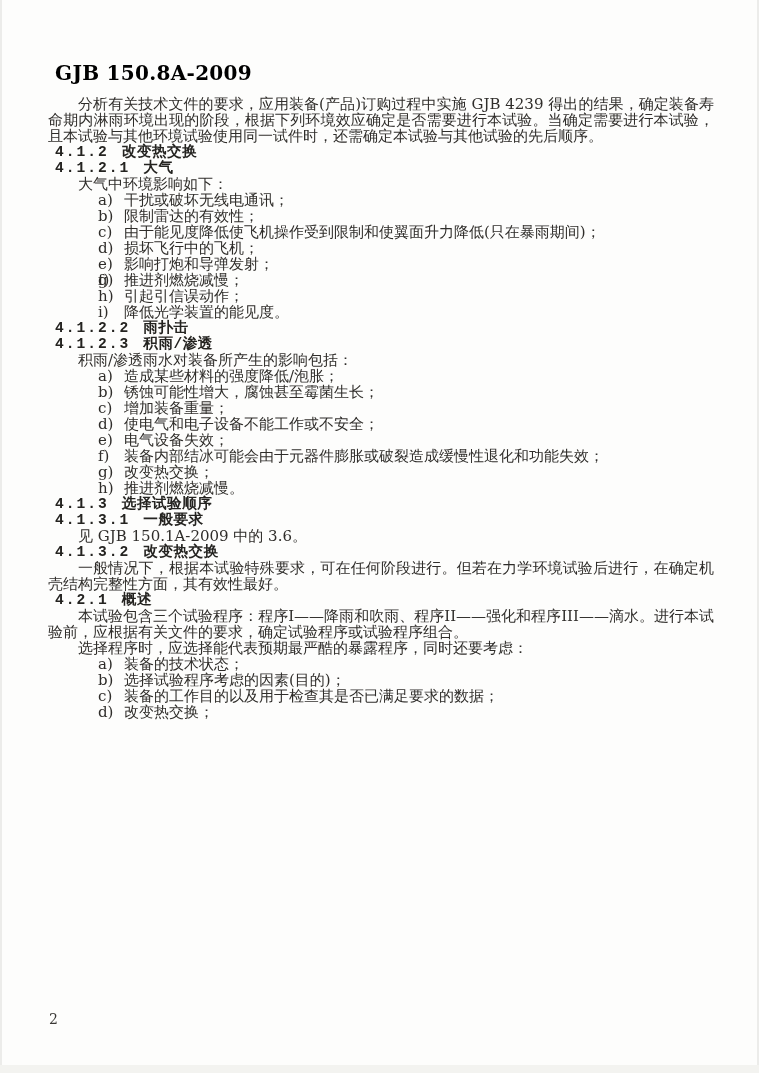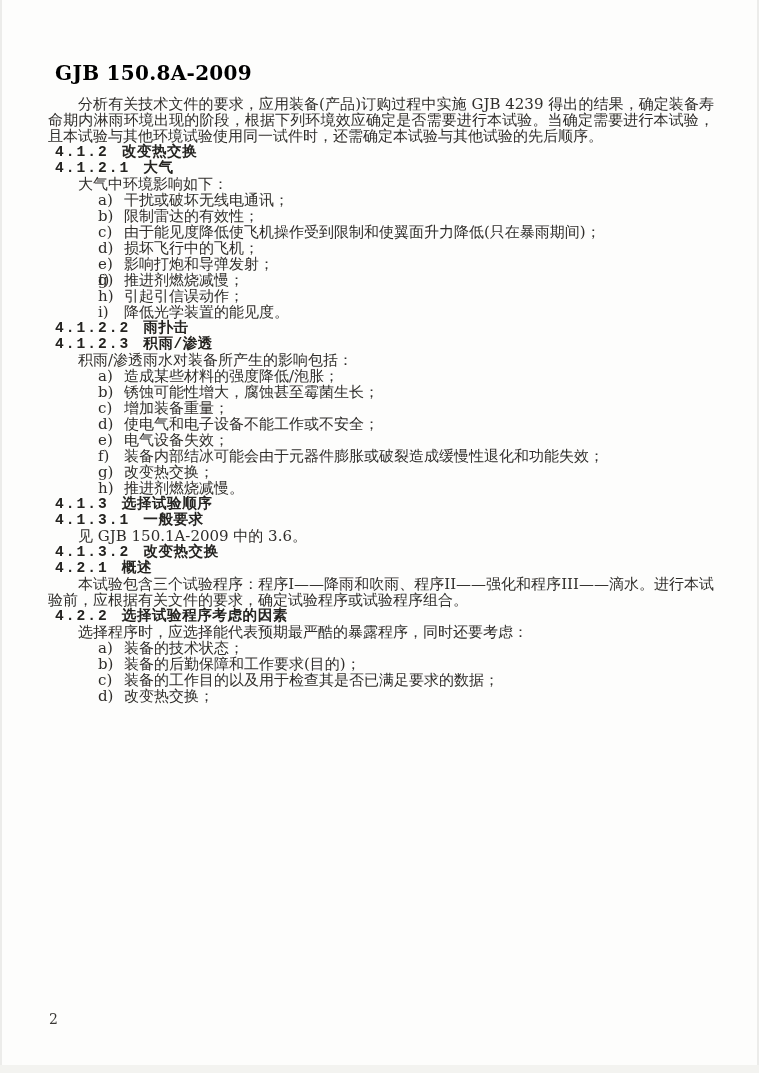--- a/index.html
+++ b/index.html
@@ -138,30 +138,27 @@
       </div>
       <div class="heading">
         <span class="hnum">4.1.3.1</span>
         <span class="htitle">一般要求</span>
       </div>
       <p class="plain">见 GJB 150.1A-2009 中的 3.6。</p>
       <div class="heading">
         <span class="hnum">4.1.3.2</span>
         <span class="htitle">改变热交换</span>
       </div>
+      <p class="para">一般情况下，根据本试验特殊要求，可在任何阶段进行。但若在力学环境试验后进行，在确定机壳结构完整性方面，其有效性最好。</p>
       <div class="heading">
         <span class="hnum">4.2.1</span>
         <span class="htitle">概述</span>
       </div>
       <p class="para">本试验包含三个试验程序：程序I——降雨和吹雨、程序II——强化和程序III——滴水。进行本试验前，应根据有关文件的要求，确定试验程序或试验程序组合。</p>
-      <div class="heading">
-        <span class="hnum">4.2.2</span>
-        <span class="htitle">选择试验程序考虑的因素</span>
-      </div>
       <p class="plain">选择程序时，应选择能代表预期最严酷的暴露程序，同时还要考虑：</p>
       <div class="item"><span class="marker">a)</span><span class="itext">装备的技术状态；</span></div>
-      <div class="item"><span class="marker">b)</span><span class="itext">装备的后勤保障和工作要求(目的)；</span></div>
+      <div class="item"><span class="marker">b)</span><span class="itext">选择试验程序考虑的因素(目的)；</span></div>
       <div class="item"><span class="marker">c)</span><span class="itext">装备的工作目的以及用于检查其是否已满足要求的数据；</span></div>
       <div class="item"><span class="marker">d)</span><span class="itext">改变热交换；</span></div>
     </div>
 
   <div class="page-number">2</div>
 </div>
 
 </body></html>

